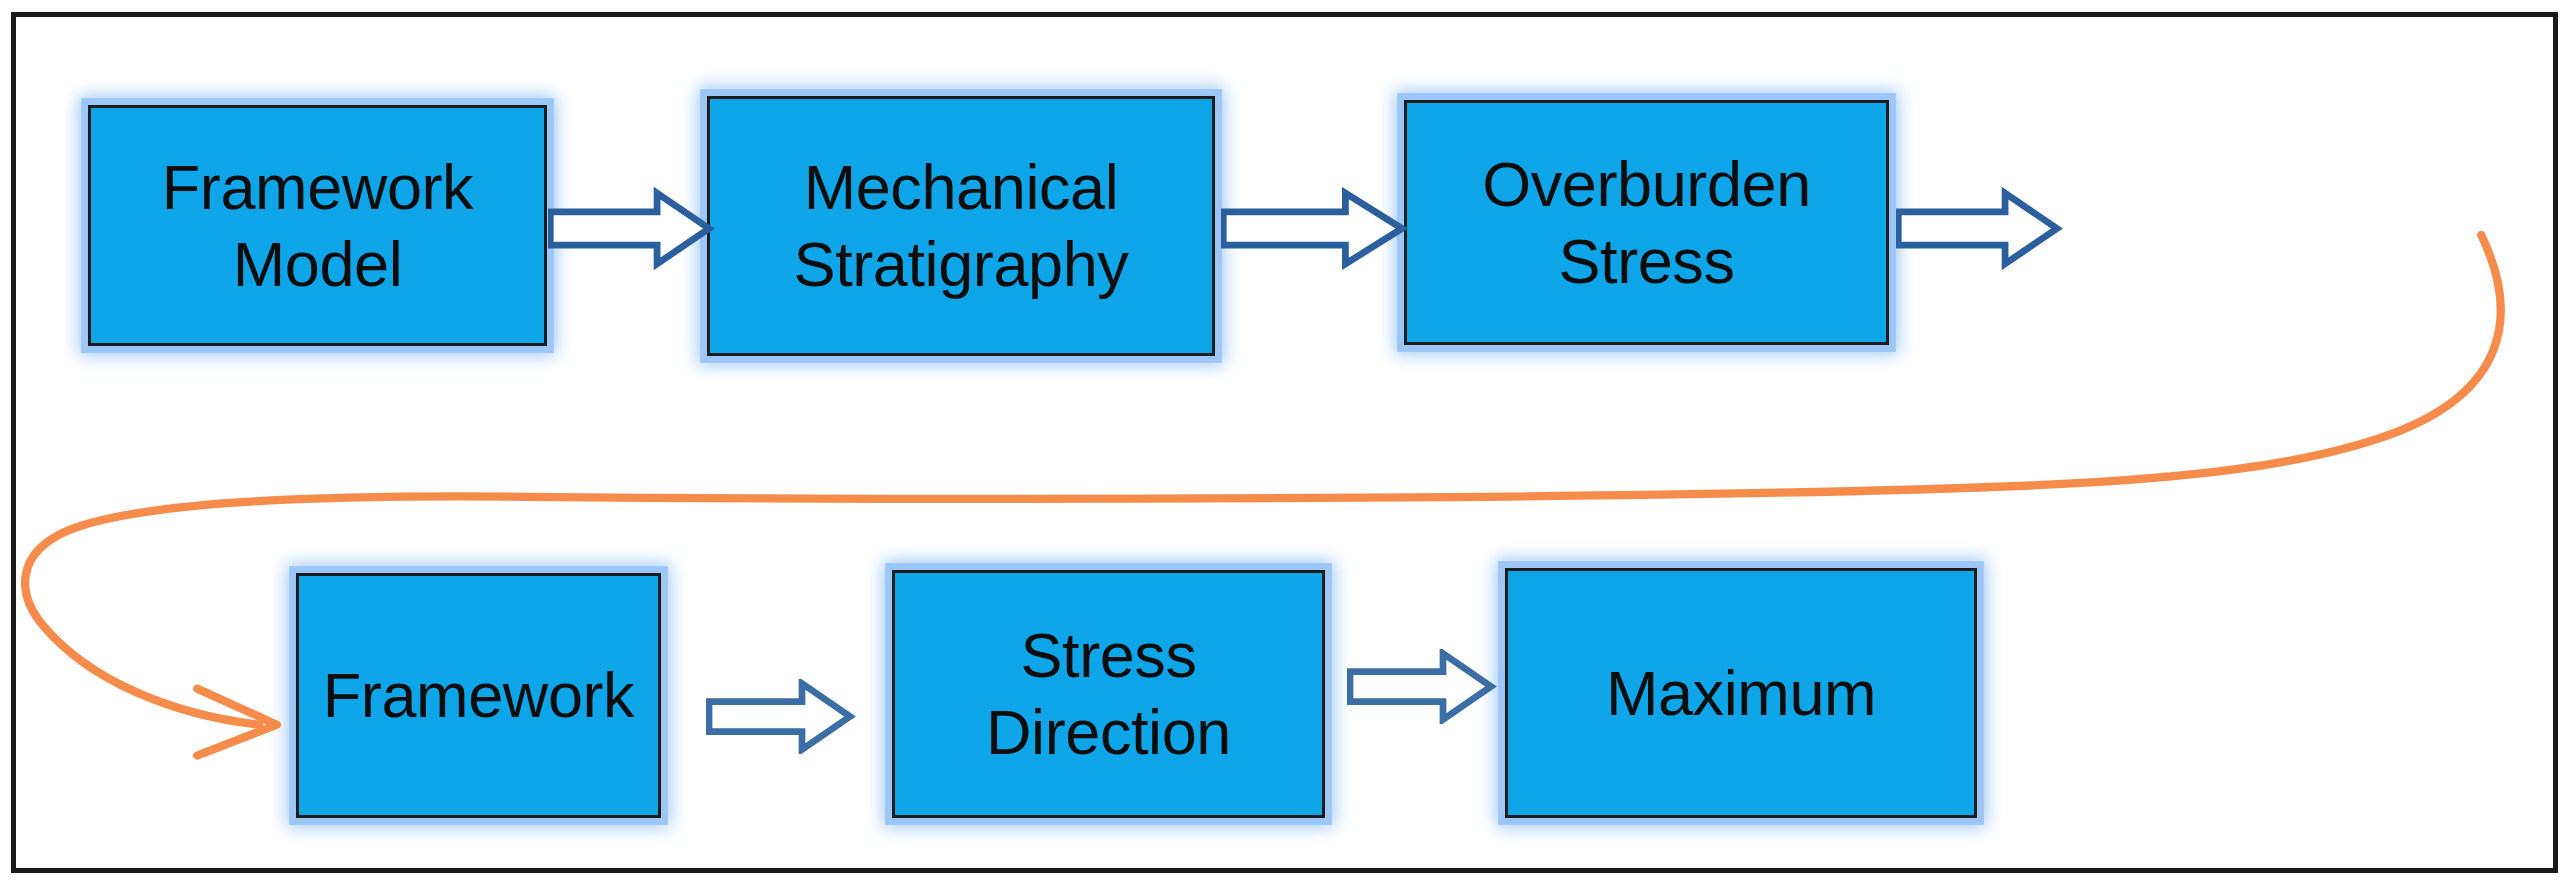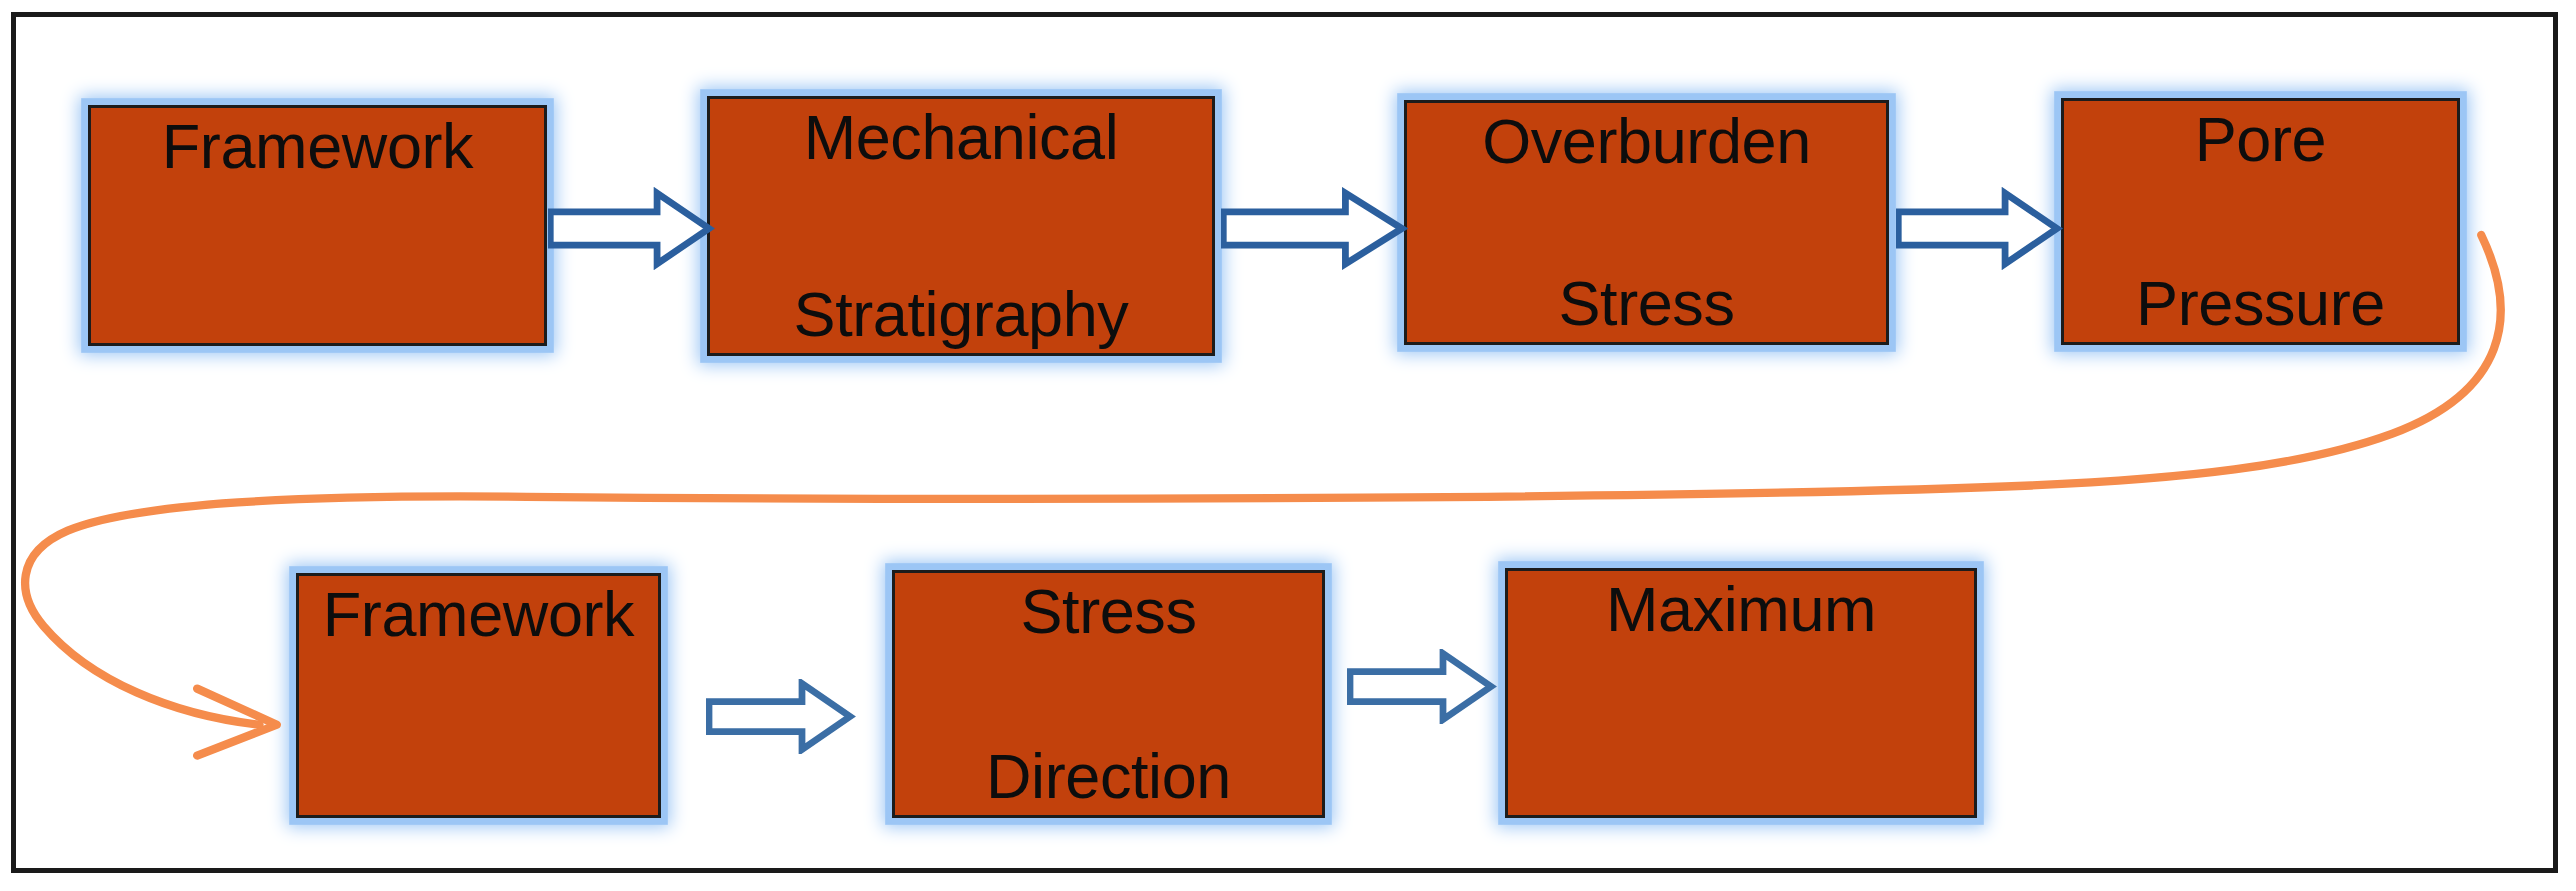--- a/index.html
+++ b/index.html
@@ -23,27 +23,27 @@
     width: 2547px;
     height: 861px;
     border: 5.3px solid #1a1a1a;
     box-sizing: border-box;
     background: #ffffff;
   }
   
   .flow-box {
     position: absolute;
     box-sizing: border-box;
-    background: #c2410c;
+    background: #0ea5e9;
     border: 3.8px solid #1c1c1c;
     box-shadow: 0 0 0 6.8px #9cc6f5, 0 0 16.6px 9px #9cc6f5;
     display: flex;
     flex-direction: column;
     align-items: center;
-    justify-content: space-between;
+    justify-content: center;
     text-align: center;
     color: #0d0d0d;
     line-height: 1.22;
     letter-spacing: -0.4px;
   }
   .flow-box .line {
     display: block;
     white-space: nowrap;
   }
   .fs-top { font-size: 63px; }
@@ -70,36 +70,33 @@
 </style>
 </head>
 <body>
 
 <div id="stage">
 
   <div id="outer-frame"></div>
 
   <div class="flow-box" style="left:88px; top:105px; width:459px; height:241px;">
     <span class="line fs-top">Framework</span>
+    <span class="line fs-top">Model</span>
   </div>
 
   <div class="flow-box" style="left:707px; top:96px; width:508px; height:260px;">
     <span class="line fs-top">Mechanical</span>
     <span class="line fs-top">Stratigraphy</span>
   </div>
 
   <div class="flow-box" style="left:1404px; top:100px; width:485px; height:245px;">
     <span class="line fs-top">Overburden</span>
     <span class="line fs-top">Stress</span>
   </div>
 
-  <div class="flow-box" style="left:2061px; top:98px; width:399px; height:247px;">
-    <span class="line fs-top">Pore</span>
-    <span class="line fs-top">Pressure</span>
-  </div>
 
   <div class="flow-box" style="left:296px; top:573px; width:365px; height:245px;">
     <span class="line fs-bot">Framework</span>
   </div>
 
   <div class="flow-box" style="left:892px; top:570px; width:433px; height:248px;">
     <span class="line fs-bot">Stress</span>
     <span class="line fs-bot">Direction</span>
   </div>
 

